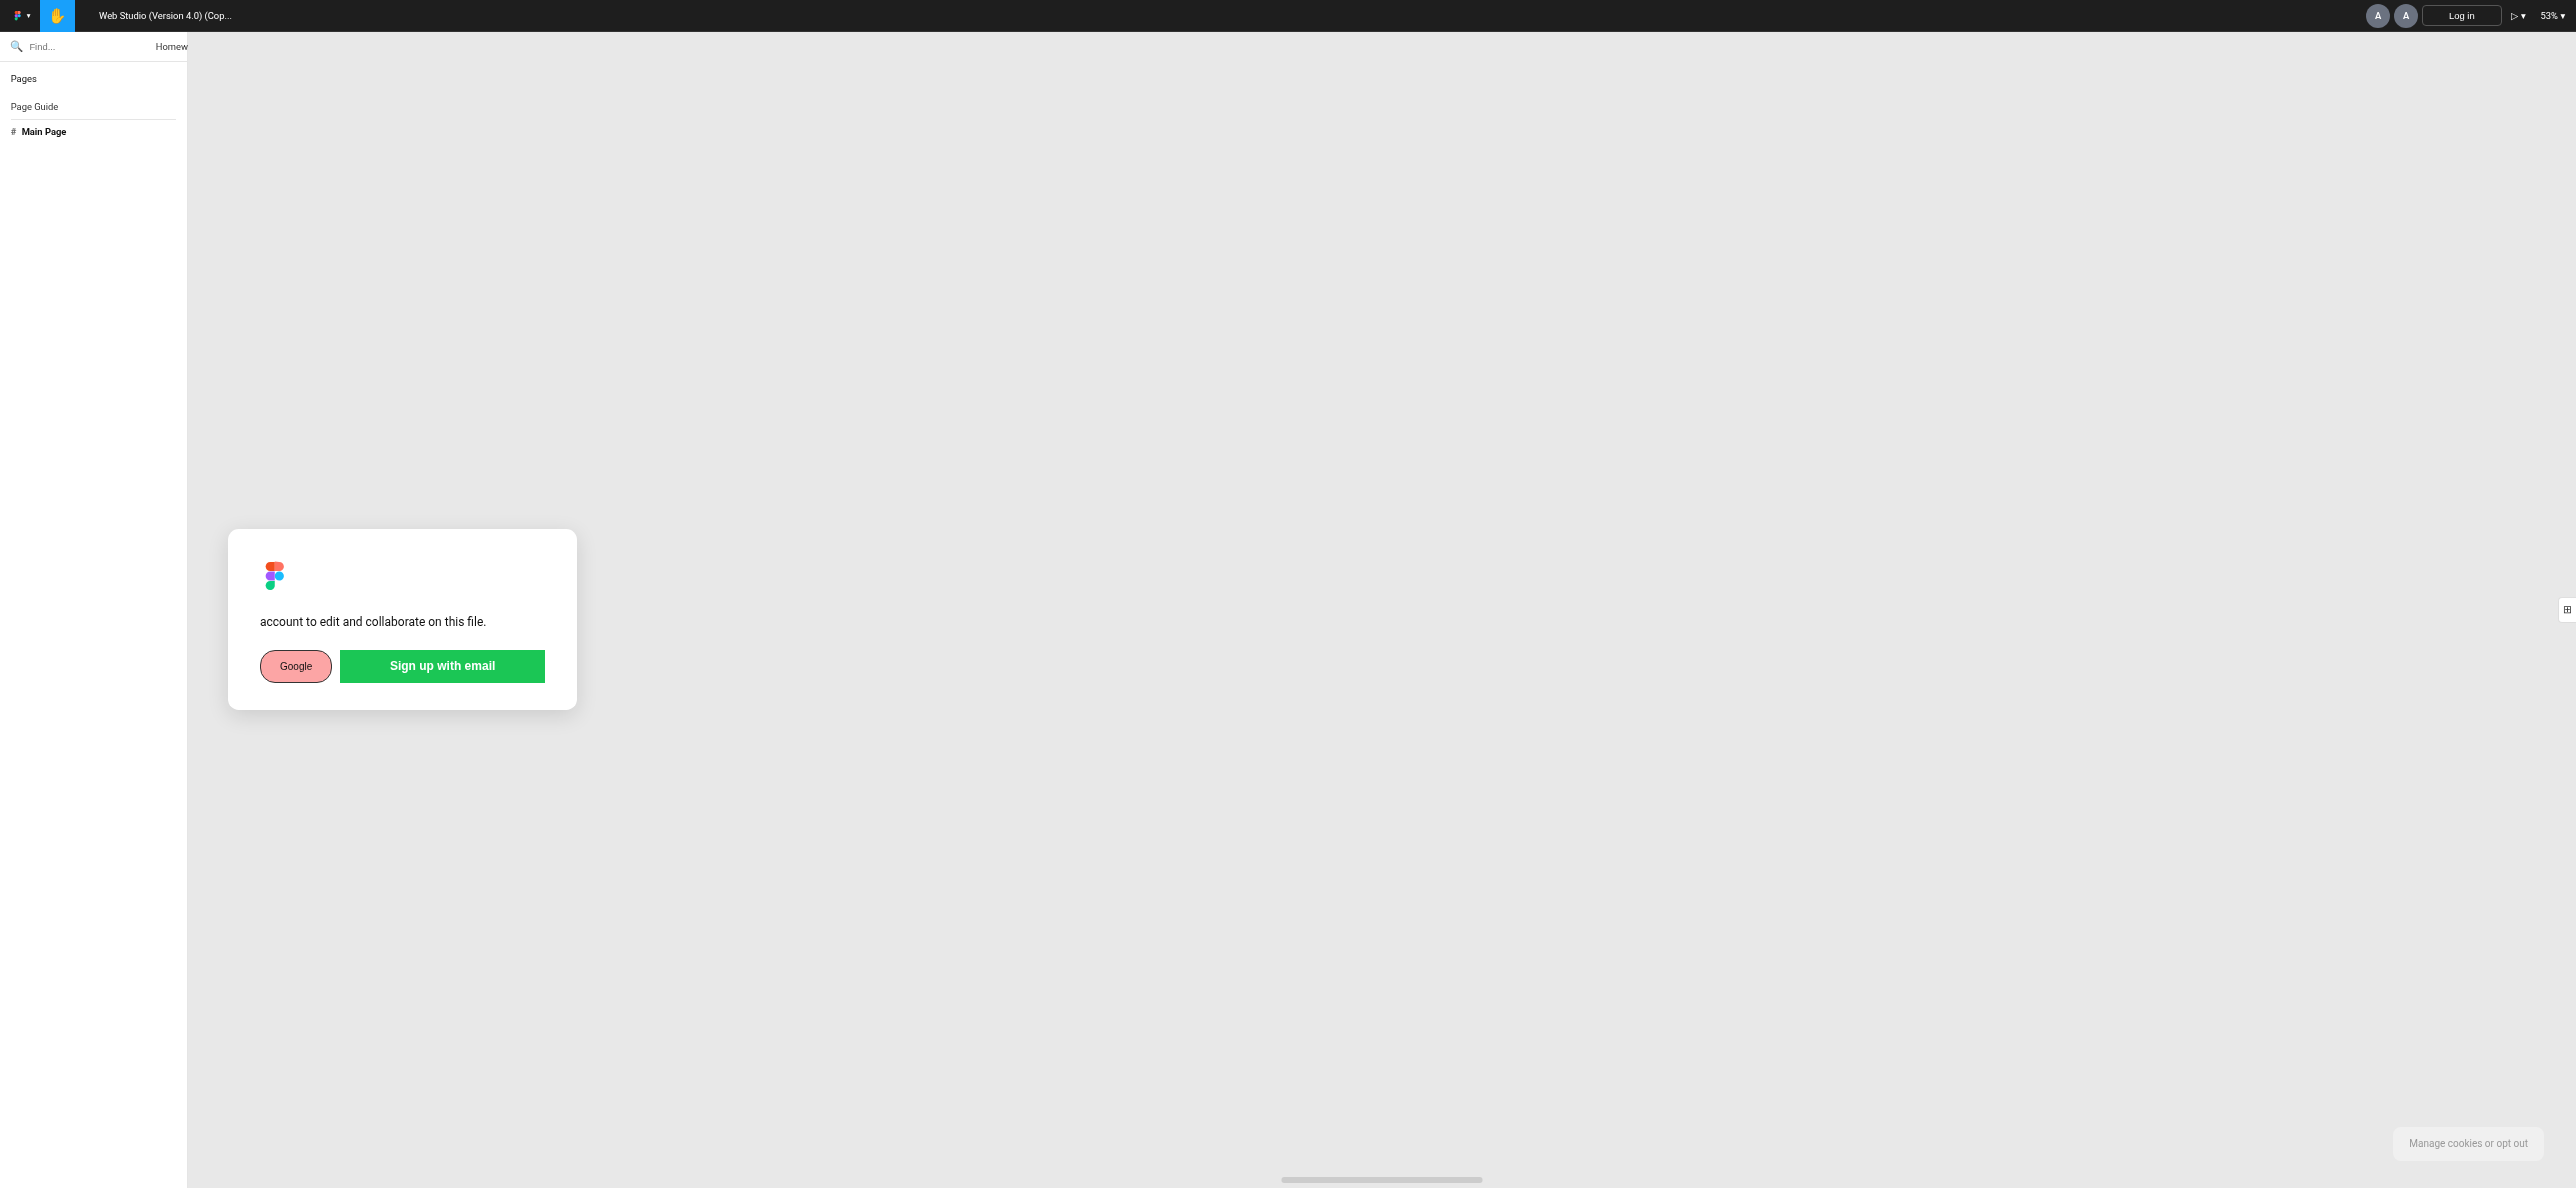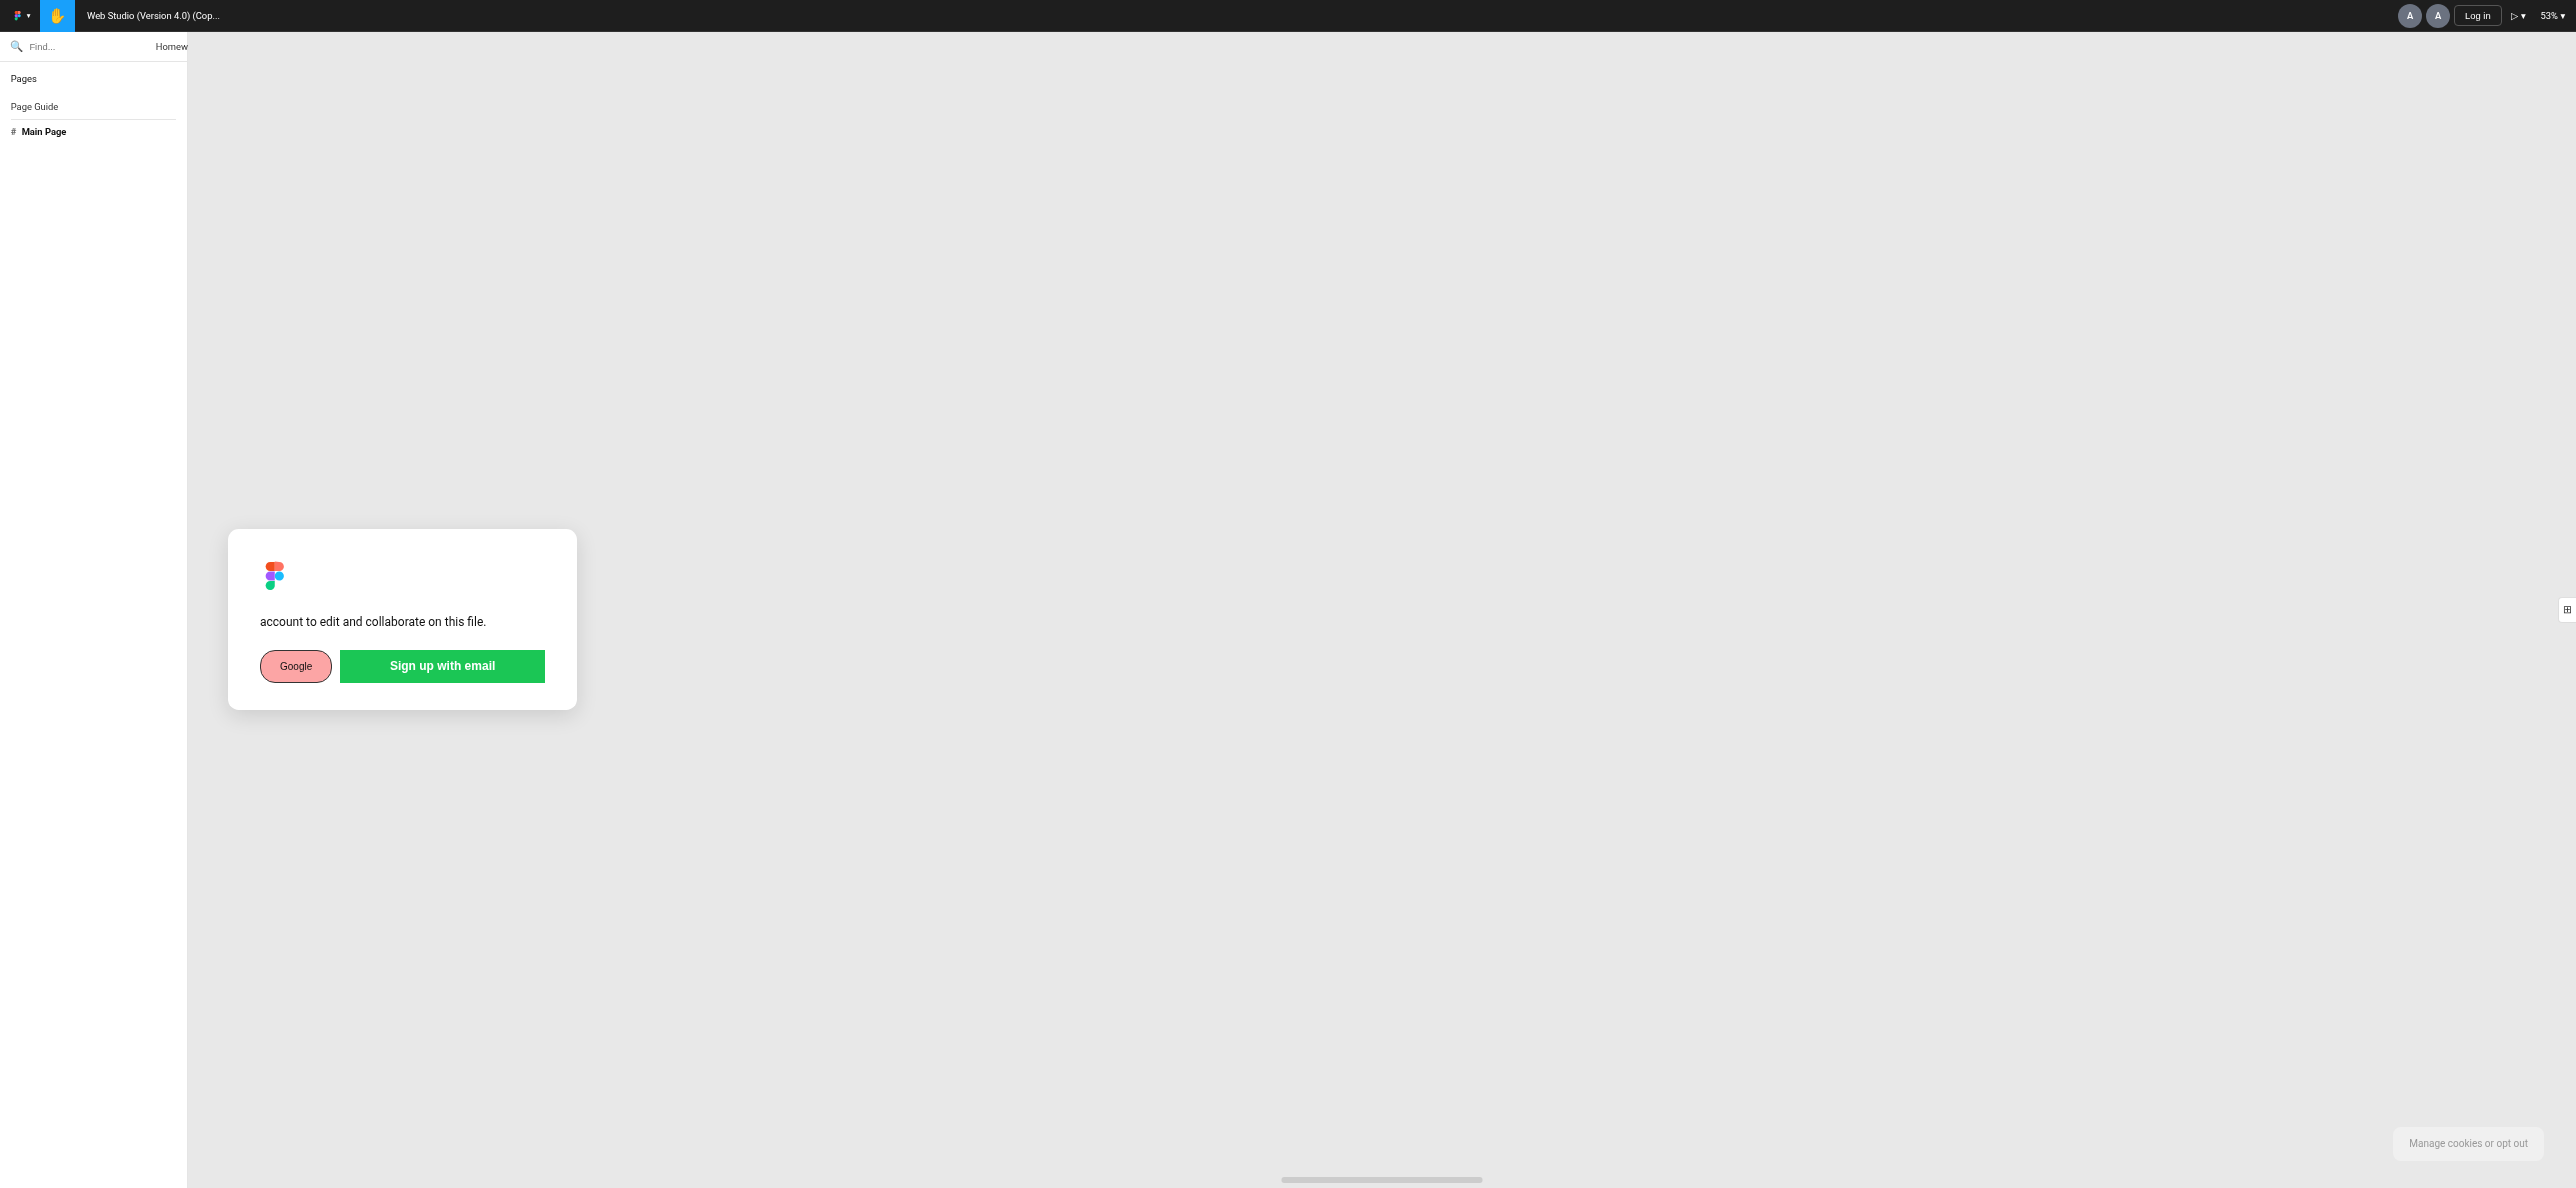--- a/index.html
+++ b/index.html
@@ -49,21 +49,21 @@
 
     .hand-icon {
       font-size: 14.8px;
     }
 
     .topbar-title {
       flex: 1;
       color: #fff;
       font-size: 9.4px;
       font-weight: 400;
-      margin-left: 8px;
+      margin-left: 20px;
     }
 
     .topbar-avatars {
       display: flex;
       gap: 4px;
       align-items: center;
     }
 
     .avatar {
       width: 24px;
@@ -76,21 +76,21 @@
       color: #fff;
       font-size: 9.4px;
       font-weight: 600;
       cursor: pointer;
     }
 
     .login-btn {
       border: 0.7px solid #555;
       background: transparent;
       color: #fff;
-      padding: 4px 10px;
+      padding: 4px 26px;
       border-radius: 4px;
       font-size: 9.4px;
       cursor: pointer;
     }
 
     .preview-btn {
       display: flex;
       align-items: center;
       gap: 2.7px;
       color: #fff;

